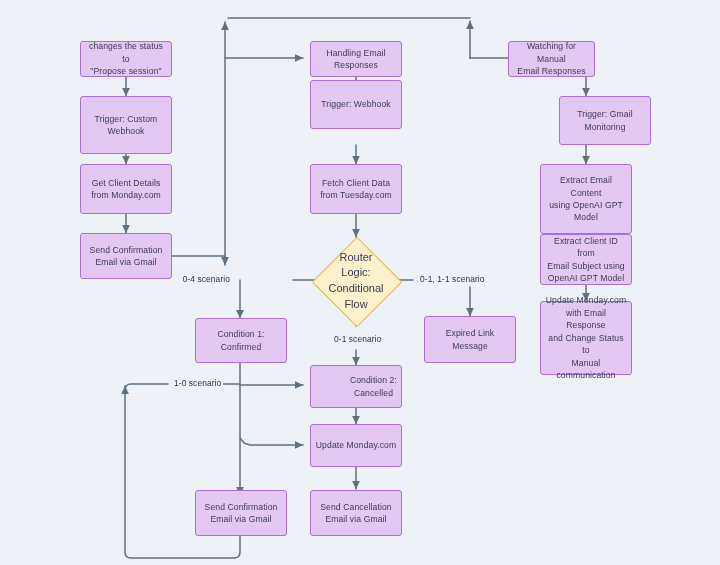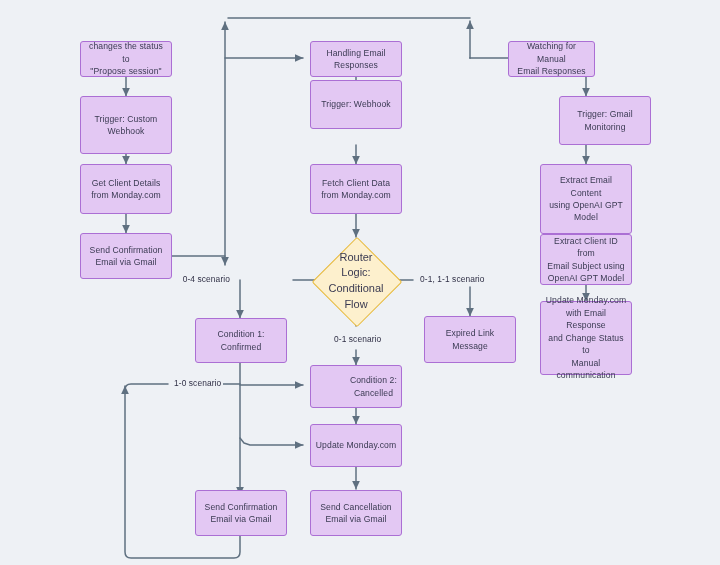--- a/index.html
+++ b/index.html
@@ -174,21 +174,21 @@
     <span>Handling Email
 Responses</span>
   </div>
 
   <div class="node" style="left:310px; top:80px; width:92px; height:49px;">
     <span>Trigger: Webhook</span>
   </div>
 
   <div class="node" style="left:310px; top:164px; width:92px; height:50px;">
     <span>Fetch Client Data
-from Monday.com</span>
+from Tuesday.com</span>
   </div>
 
   <div class="decision" style="left:311px; top:237px; width:90px; height:88px;">
     <div class="dshape"></div>
     <div class="dtext">Router
 Logic:
 Conditional
 Flow</div>
   </div>
 

